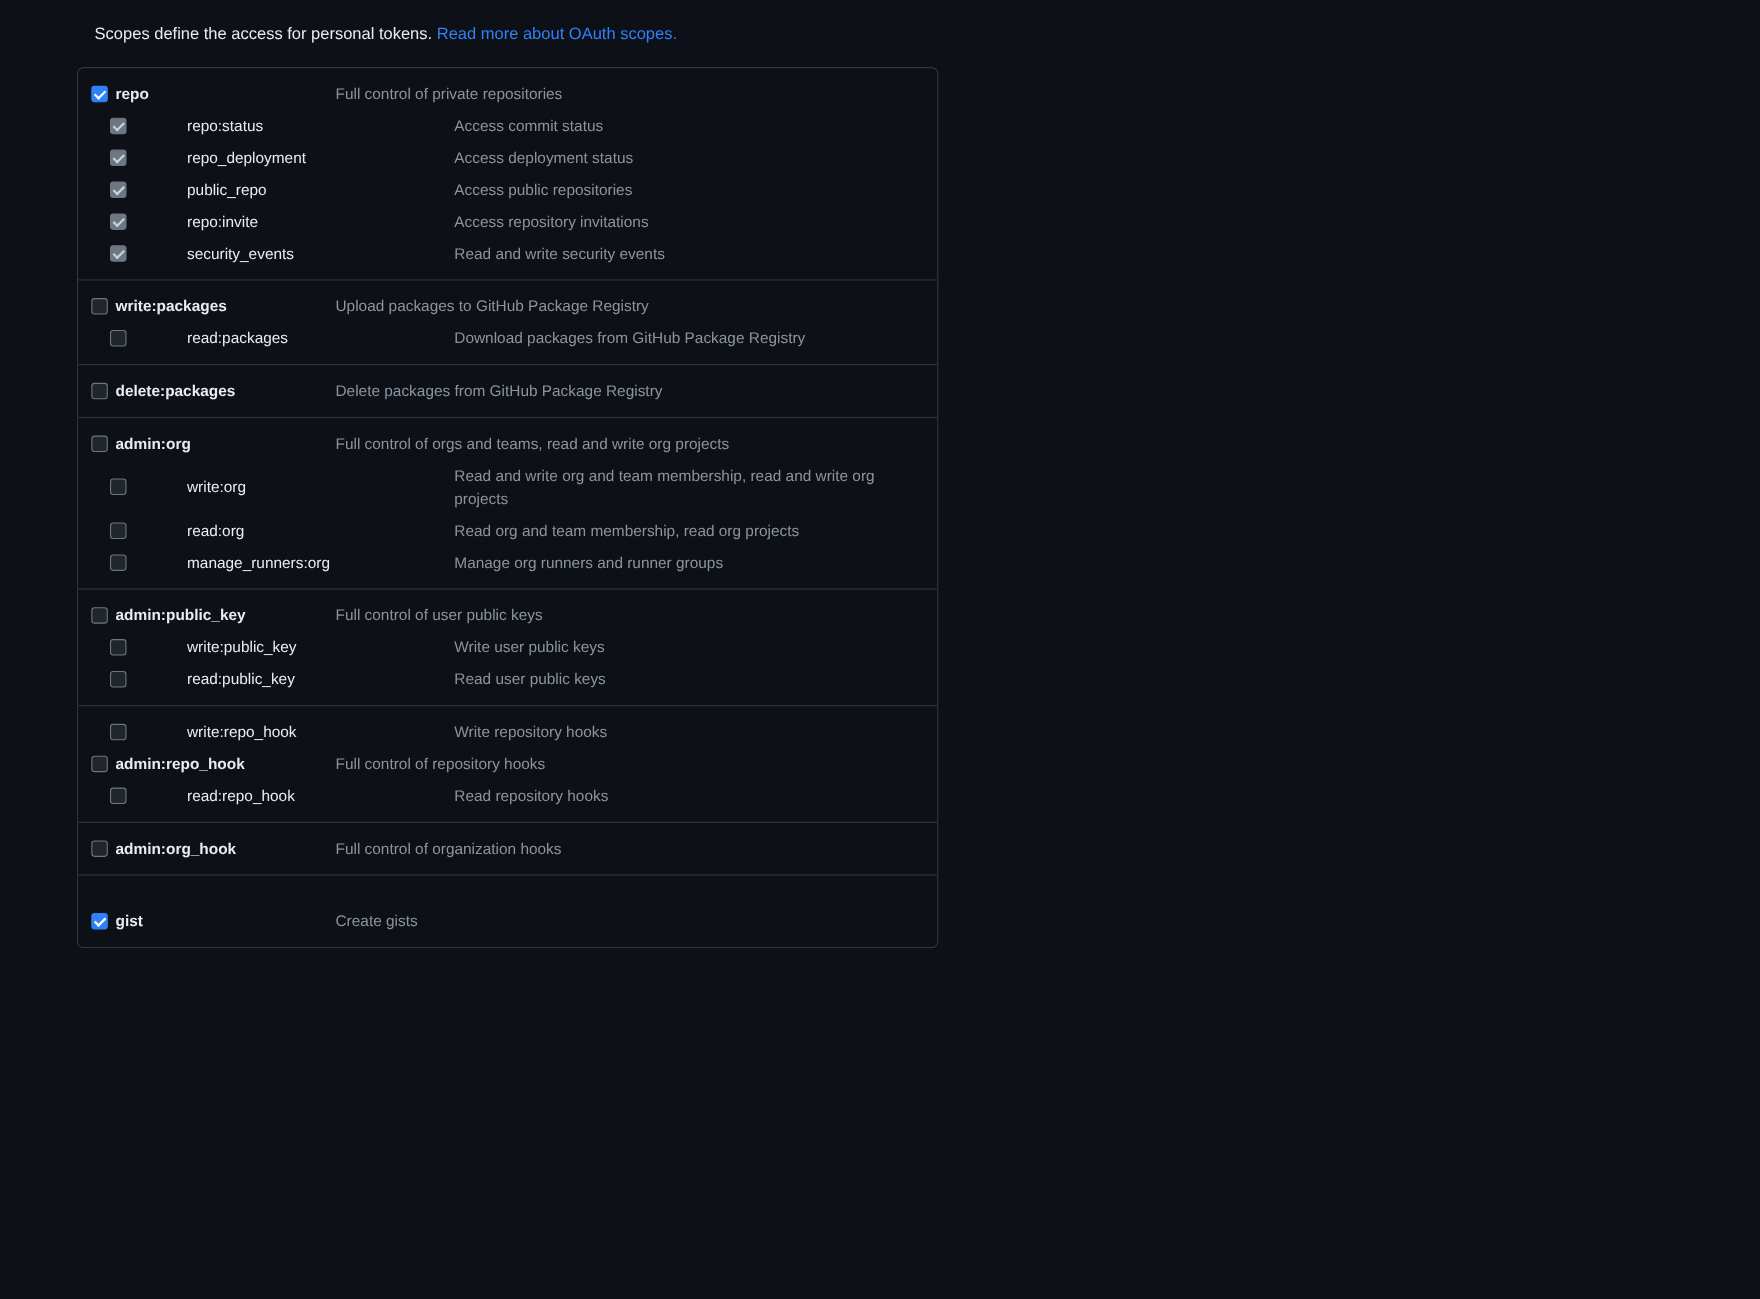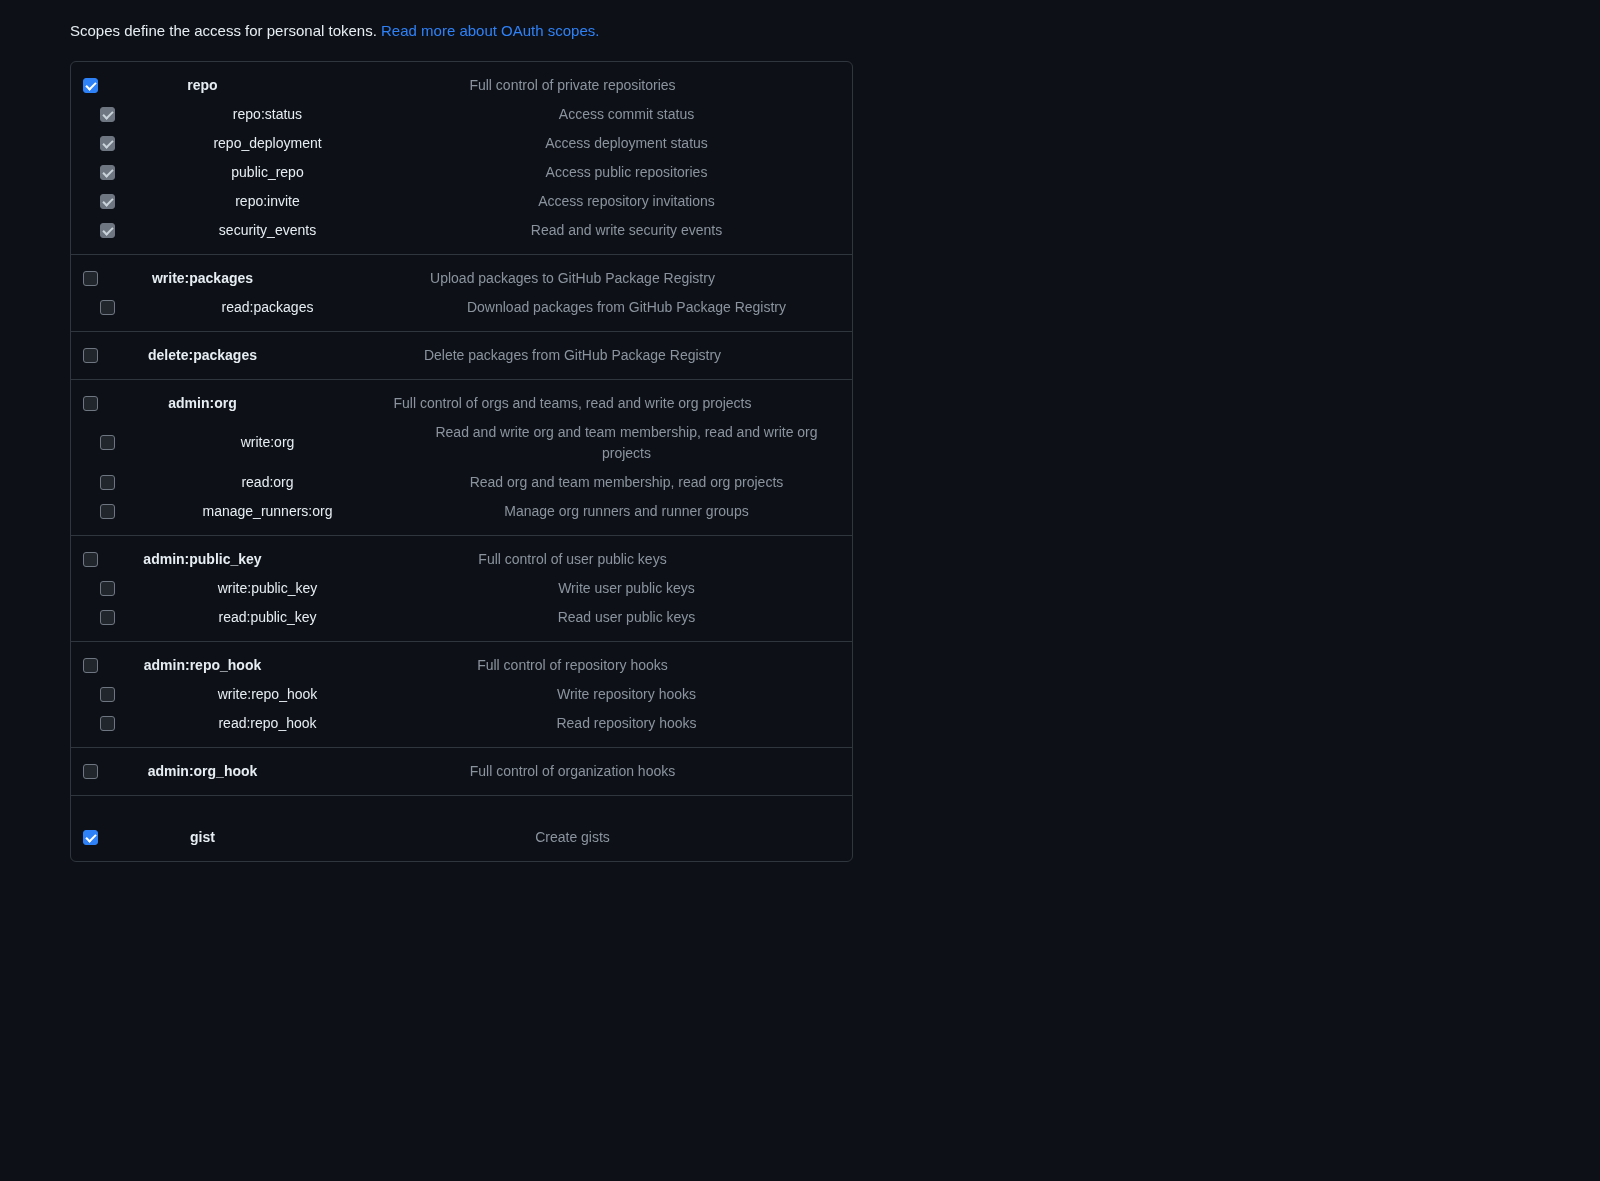--- a/index.html
+++ b/index.html
@@ -7,42 +7,41 @@
       background: #0d1117;
       color: #e6edf3;
       font-family: -apple-system, BlinkMacSystemFont, "Segoe UI", Helvetica, Arial, sans-serif;
       font-size: 14px;
       line-height: 1.5;
       padding: 0 70px;
     }
     .intro {
       font-size: 15px;
       color: #e6edf3;
-      margin: 20px 0 18px 0;
+      margin: 20px 0 18px 16px;
     }
     .intro a {
       color: #2f81f7;
       text-decoration: none;
     }
     .scopes-box {
       border: 1px solid #30363d;
       border-radius: 6px;
       width: 783px;
       overflow: hidden;
     }
     .scope-group {
       border-bottom: 1px solid #30363d;
       padding: 9px 12px;
     }
     .scope-group:last-child { border-bottom: none; margin-top: 18px; }
     .scope-row {
       display: flex;
       align-items: center;
       padding: 4px 0;
-      text-align: center;
     }
     .scope-row.sub { padding-left: 17px; gap: 48px; }
     .cb-cell {
       width: 20px;
       flex-shrink: 0;
       display: flex;
       align-items: center;
     }
     .cb {
       appearance: none;
@@ -224,38 +223,38 @@
       </div>
       <div class="scope-row sub">
         <div class="cb-cell">
           <div class="cb" role="checkbox" aria-checked="false"></div>
         </div>
         <div class="label-cell sublabel">read:public_key</div>
         <div class="desc-cell">Read user public keys</div>
       </div>
     </div>
     <div class="scope-group">
+      <div class="scope-row sub">
+        <div class="cb-cell">
+          <div class="cb" role="checkbox" aria-checked="false"></div>
+        </div>
+        <div class="label-cell sublabel">write:repo_hook</div>
+        <div class="desc-cell">Write repository hooks</div>
+      </div>
       <div class="scope-row">
         <div class="cb-cell">
           <div class="cb" role="checkbox" aria-checked="false"></div>
         </div>
         <div class="label-cell parent">admin:repo_hook</div>
         <div class="desc-cell parent-desc">Full control of repository hooks</div>
       </div>
       <div class="scope-row sub">
         <div class="cb-cell">
           <div class="cb" role="checkbox" aria-checked="false"></div>
         </div>
-        <div class="label-cell sublabel">write:repo_hook</div>
-        <div class="desc-cell">Write repository hooks</div>
-      </div>
-      <div class="scope-row sub">
-        <div class="cb-cell">
-          <div class="cb" role="checkbox" aria-checked="false"></div>
-        </div>
         <div class="label-cell sublabel">read:repo_hook</div>
         <div class="desc-cell">Read repository hooks</div>
       </div>
     </div>
     <div class="scope-group">
       <div class="scope-row">
         <div class="cb-cell">
           <div class="cb" role="checkbox" aria-checked="false"></div>
         </div>
         <div class="label-cell parent">admin:org_hook</div>

